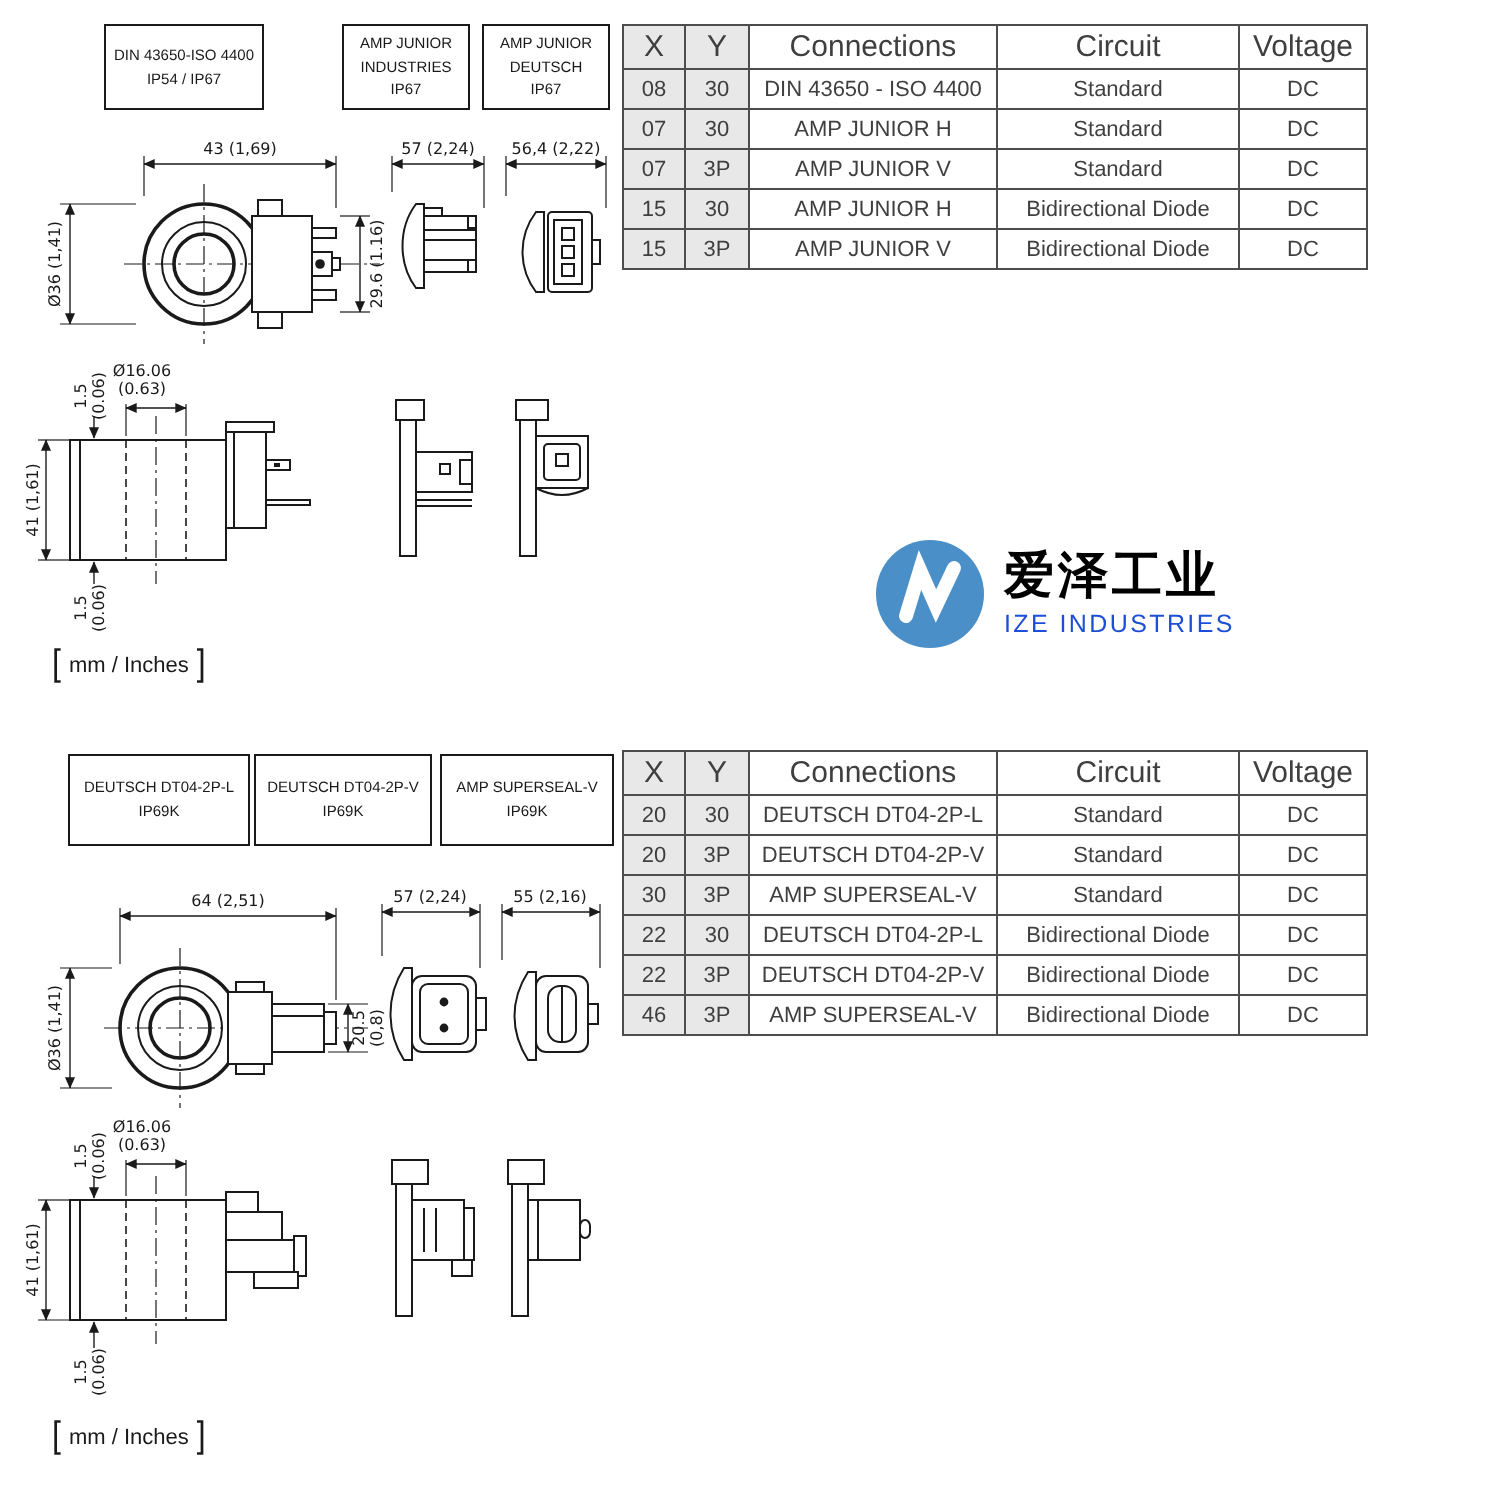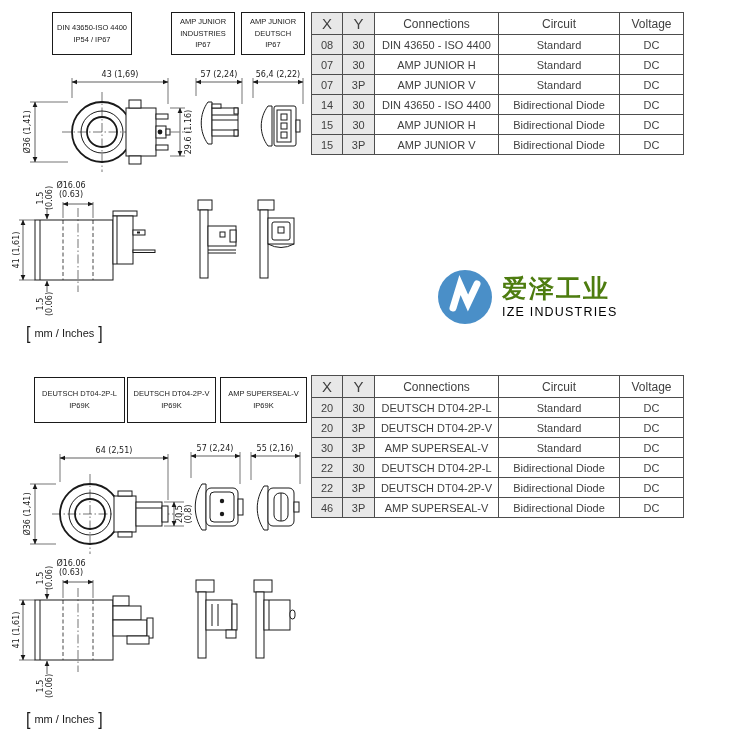--- a/index.html
+++ b/index.html
@@ -15,34 +15,34 @@
   }
   
   .spec-table {
     position:absolute; border-collapse:collapse; table-layout:fixed; width:372px;
     font-family:"Liberation Sans", sans-serif; color:#3f3f3f; background:#fff;
   }
   .spec-table th, .spec-table td {
     border:1px solid #4d4d4d; text-align:center; vertical-align:middle;
     padding:0; overflow:hidden; white-space:nowrap;
   }
-  .spec-table th { height:21px; font-size:12px; font-weight:normal; }
+  .spec-table th { height:21px; font-size:15px; font-weight:normal; }
   .spec-table th:nth-child(-n+2) { font-size:15px; }
   .spec-table td { height:19px; font-size:11px; }
   .spec-table th:nth-child(-n+2), .spec-table td:nth-child(-n+2) { background:#e8e8e8; }
   
   .units {
     position:absolute; font-size:11px; color:#1a1a1a; display:flex; align-items:center; gap:4px;
   }
   .units .br { font-size:16px; font-weight:300; transform:scaleY(1.15); }
   
   #logo { position:absolute; left:437px; top:269px; display:flex; align-items:center; gap:9px; }
   #logo .txt { display:flex; flex-direction:column; }
-  #logo .cn { font-size:25px; font-weight:bold; color:#4d7c0f; letter-spacing:2px; line-height:1.1; }
-  #logo .en { font-size:12.5px; color:#000000; letter-spacing:1.2px; margin-top:2px; }
+  #logo .cn { font-size:25px; font-weight:bold; color:#000000; letter-spacing:2px; line-height:1.1; }
+  #logo .en { font-size:12.5px; color:#1d4ed8; letter-spacing:1.2px; margin-top:2px; }
   
   svg.draw { position:absolute; overflow:visible; }
   .ln  { stroke:#1a1a1a; stroke-width:1; fill:none; }
   .lnt { stroke:#1a1a1a; stroke-width:1.8; fill:none; }
   .fw  { fill:#fff; }
   .fd  { fill:#1a1a1a; stroke:none; }
   .dash { stroke:#1a1a1a; stroke-width:.8; fill:none; stroke-dasharray:4 2.5; }
   .cl  { stroke:#1a1a1a; stroke-width:.6; fill:none; stroke-dasharray:9 2.5 1.5 2.5; }
   .ext { stroke:#1a1a1a; stroke-width:.6; fill:none; }
   .dln { stroke:#1a1a1a; stroke-width:.7; fill:none; marker-start:url(#arr); marker-end:url(#arr); }
@@ -110,27 +110,20 @@
           <td>DC</td>
         </tr>
         <tr>
           <td>07</td>
           <td>3P</td>
           <td>AMP JUNIOR V</td>
           <td>Standard</td>
           <td>DC</td>
         </tr>
         <tr>
-          <td>14</td>
-          <td>30</td>
-          <td>DIN 43650 - ISO 4400</td>
-          <td>Bidirectional Diode</td>
-          <td>DC</td>
-        </tr>
-        <tr>
           <td>15</td>
           <td>30</td>
           <td>AMP JUNIOR H</td>
           <td>Bidirectional Diode</td>
           <td>DC</td>
         </tr>
         <tr>
           <td>15</td>
           <td>3P</td>
           <td>AMP JUNIOR V</td>

